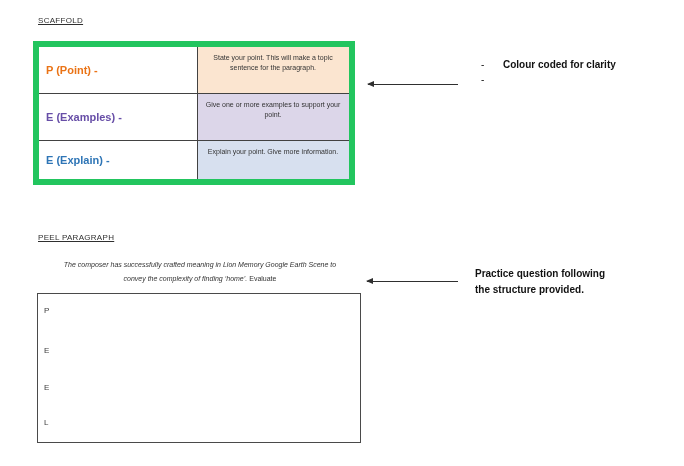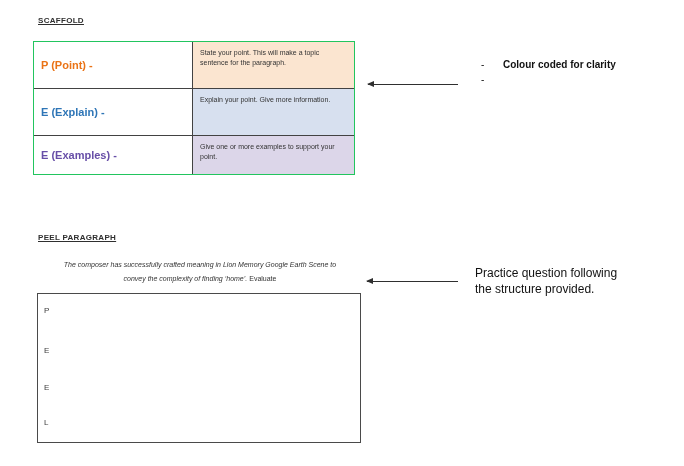--- a/index.html
+++ b/index.html
@@ -9,32 +9,33 @@
     font-family: "Liberation Sans", "DejaVu Sans", sans-serif;
     color: #1a1a1a;
     position: relative;
     overflow: hidden;
   }
   .abs { position: absolute; }
 
   
   .doc-heading {
     font-size: 8px;
-    font-weight: bold;
+    font-weight: normal;
     text-decoration: underline;
     color: #2f2f2f;
     letter-spacing: 0.3px;
   }
 
   
   .scaffold-table {
     left: 33px; top: 41px;
     width: 322px;
-    border: 1px solid #22c55e;
+    border: 6px solid #22c55e;
     box-sizing: border-box;
+    text-align: center;
   }
   .scaffold-row {
     display: flex;
     height: 47px;
     border-bottom: 1px solid #424242;
     box-sizing: border-box;
   }
   .scaffold-row:last-child { height: 38px; border-bottom: none; }
   .cell-label {
     width: 159px;
@@ -76,24 +77,25 @@
     font-size: 10px;
     line-height: 15px;
     color: #111111;
   }
   .note-item { display: flex; }
   .note-dash { width: 22px; flex: 0 0 22px; }
   .note-text { width: 122px; font-weight: bold; }
 
   .note-plain {
     left: 475px; top: 266px;
-    font-size: 12px;
+    font-size: 10px;
     line-height: 15.5px;
     color: #111111;
     width: 146px;
+    font-weight: bold;
   }
 
   
   .question {
     left: 30px; top: 258px;
     width: 340px;
     text-align: center;
     font-size: 7px;
     line-height: 14px;
     color: #333333;
@@ -120,27 +122,27 @@
 <div class="abs doc-heading" style="left:38px; top:16px;">SCAFFOLD</div>
 
 <div class="abs scaffold-table">
 
   <div class="scaffold-row">
     <div class="cell-label" style="color: rgb(234, 115, 22);">P (Point) -</div>
     <div class="cell-desc" style="background-color: rgb(251, 229, 208);">State your point. This will make a topic sentence for the paragraph.</div>
   </div>
 
   <div class="scaffold-row">
-    <div class="cell-label" style="color: rgb(46, 117, 182);">E (Explain) -</div>
-    <div class="cell-desc" style="background-color: rgb(215, 224, 239);">Explain your point. Give more information.</div>
+    <div class="cell-label" style="color: rgb(103, 78, 167);">E (Examples) -</div>
+    <div class="cell-desc" style="background-color: rgb(220, 214, 233);">Give one or more examples to support your point.</div>
   </div>
 
   <div class="scaffold-row">
-    <div class="cell-label" style="color: rgb(103, 78, 167);">E (Examples) -</div>
-    <div class="cell-desc" style="background-color: rgb(220, 214, 233);">Give one or more examples to support your point.</div>
+    <div class="cell-label" style="color: rgb(46, 117, 182);">E (Explain) -</div>
+    <div class="cell-desc" style="background-color: rgb(215, 224, 239);">Explain your point. Give more information.</div>
   </div>
 
 
 </div>
 
 <div class="abs arrow" style="left:368px; top:84px; width:90px;">
   <span class="head"></span>
 </div>
 
 <div class="abs note-list">

